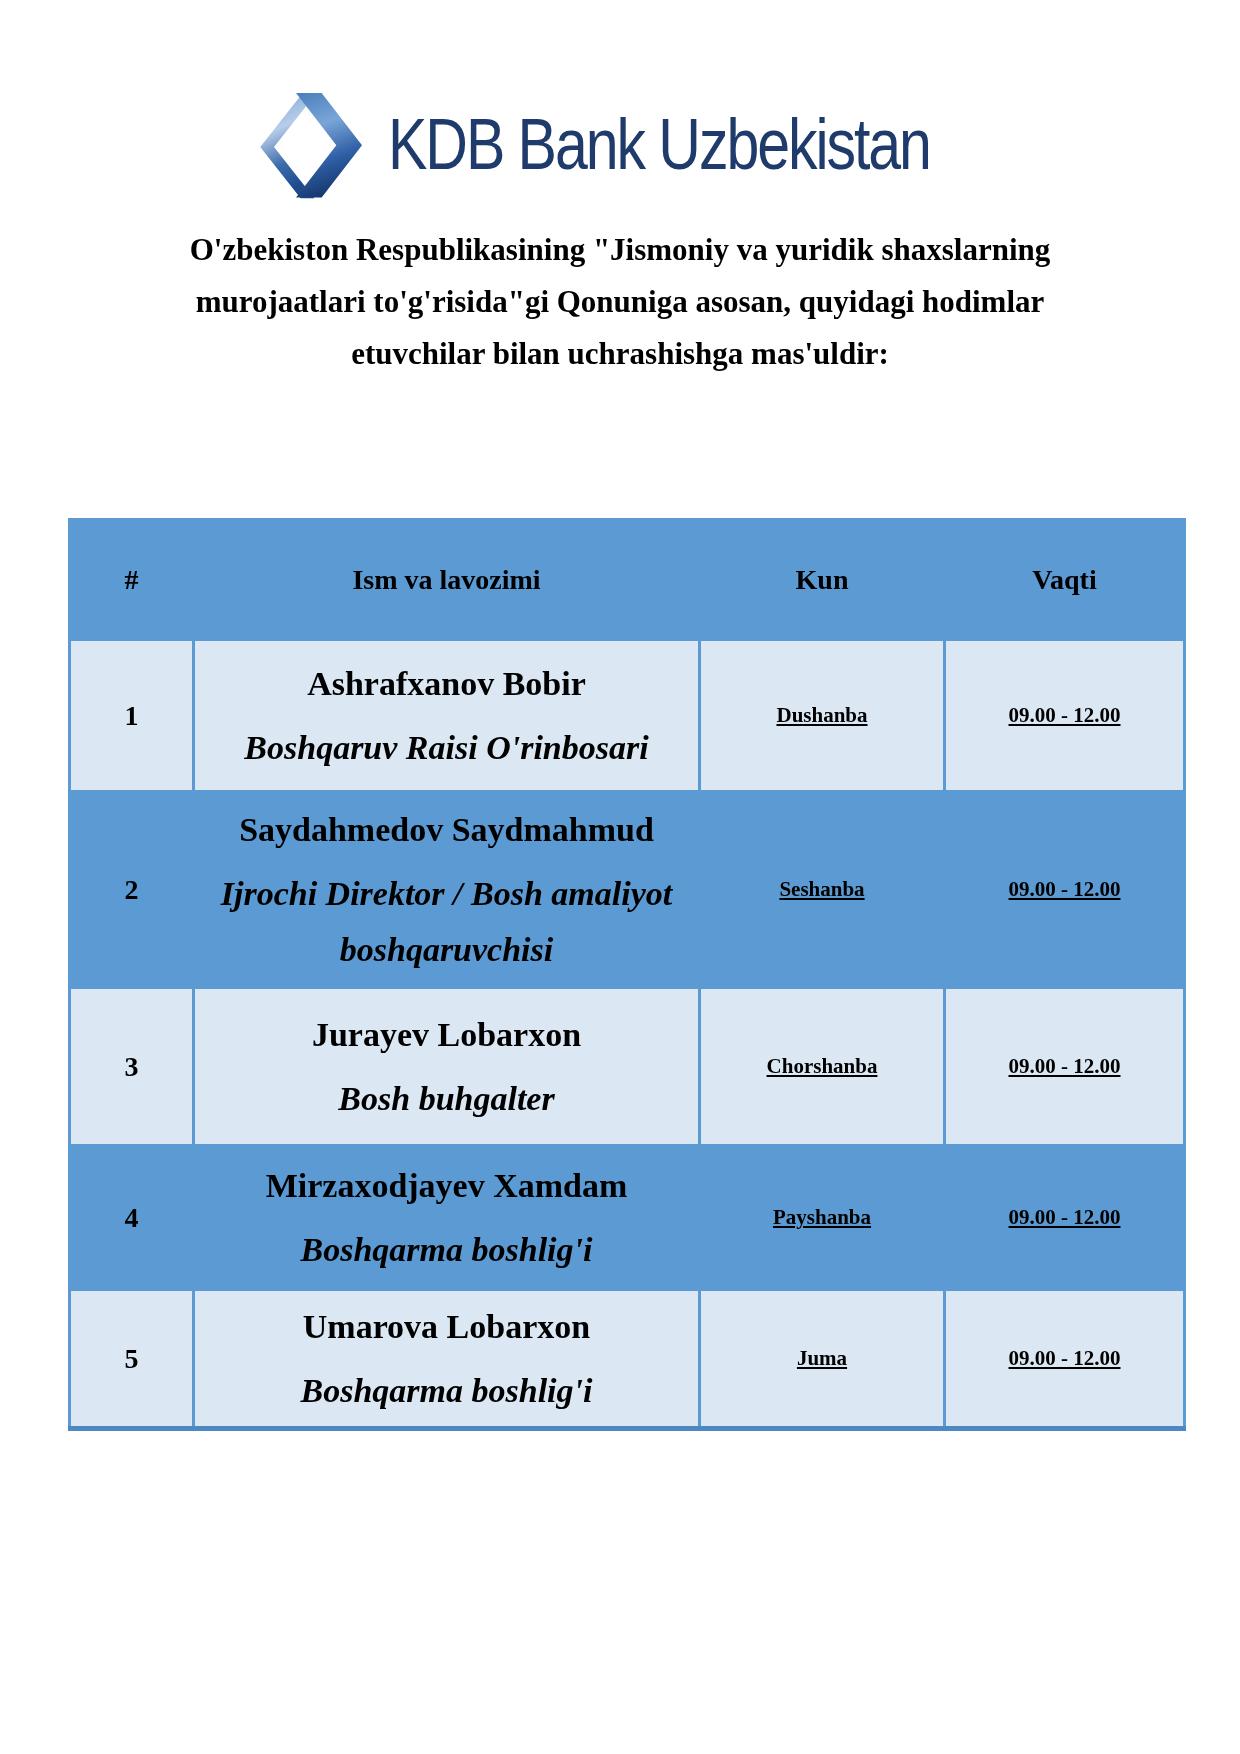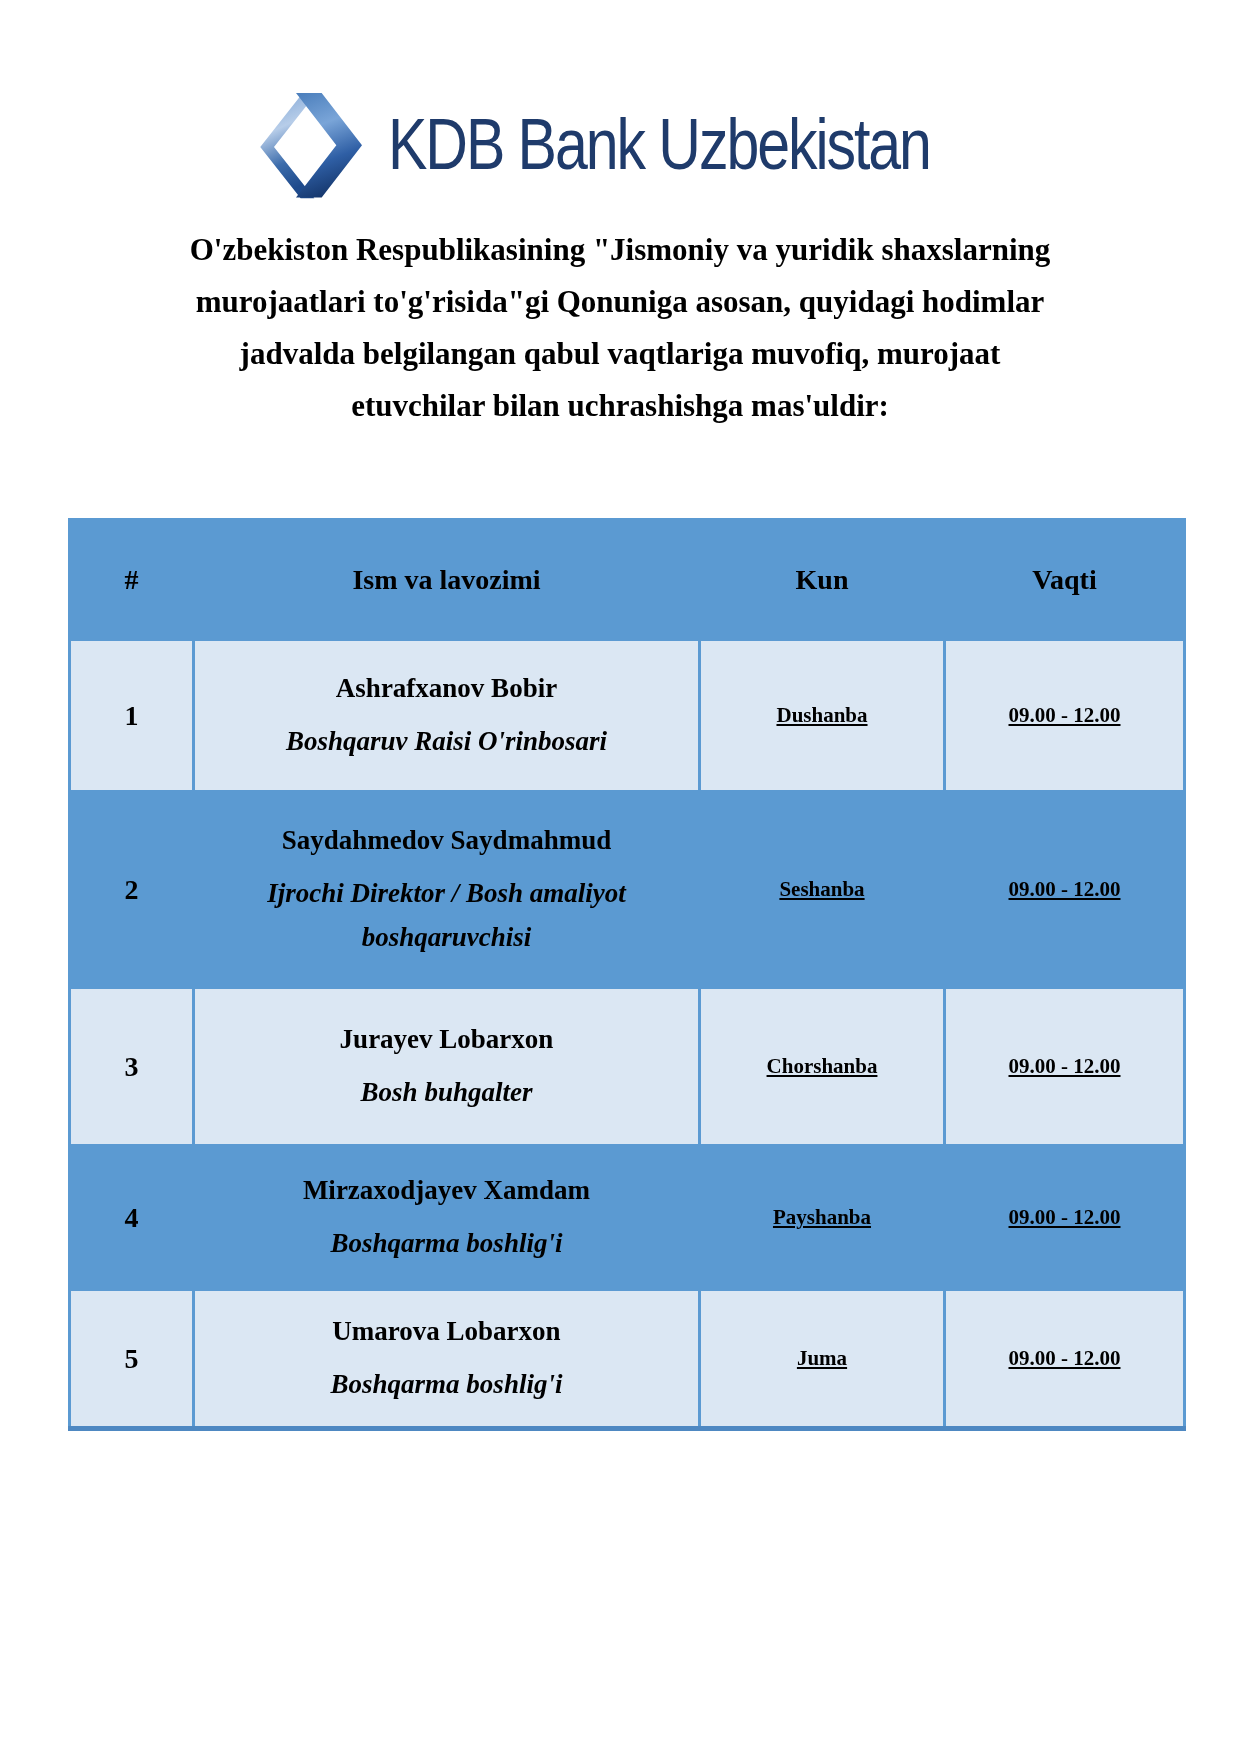--- a/index.html
+++ b/index.html
@@ -95,21 +95,21 @@
 
   tr.r1 { height: 152px; }
   tr.r2 { height: 196px; }
   tr.r3 { height: 158px; }
   tr.r4 { height: 144px; }
   tr.r5 { height: 139px; }
 
   td.num  { font-size: 28px; }
   td.day,
   td.time { font-size: 21px; text-decoration: underline; }
-  td.who  { font-size: 27px; }
+  td.who  { font-size: 34px; }
   td.who .nm  { line-height: 1.62; }
   td.who .pos { line-height: 1.62; margin-top: 9px; padding: 0 14px; font-style: italic; }
 </style>
 </head>
 <body>
 
 <div class="page">
 
   <div class="logo-row">
     <svg class="logo-mark" viewBox="0 0 120 118" xmlns="http://www.w3.org/2000/svg">
@@ -131,21 +131,20 @@
       <path d="M53 3 L68 3 L24 59 L68 115 L53 115 L9 59 Z" fill="url(#gradL)"></path>
 
       <path d="M48 0 L76 0 L120 57 L76 114 L48 114 L92 57 Z" fill="url(#gradR)"></path>
     </svg>
     <div class="logo-text">KDB Bank Uzbekistan</div>
   </div>
 
   <div class="intro">
     <div class="intro-line">O'zbekiston Respublikasining "Jismoniy va yuridik shaxslarning</div>
     <div class="intro-line">murojaatlari to'g'risida"gi Qonuniga asosan, quyidagi hodimlar</div>
-    <div class="intro-line">jadvalda belgilangan qabul vaqtlariga muvofiq, murojaat</div>
     <div class="intro-line">etuvchilar bilan uchrashishga mas'uldir:</div>
   </div>
 
   <table class="schedule">
     <colgroup>
       <col style="width:124px">
       <col style="width:506px">
       <col style="width:245px">
       <col style="width:240px">
     </colgroup>

